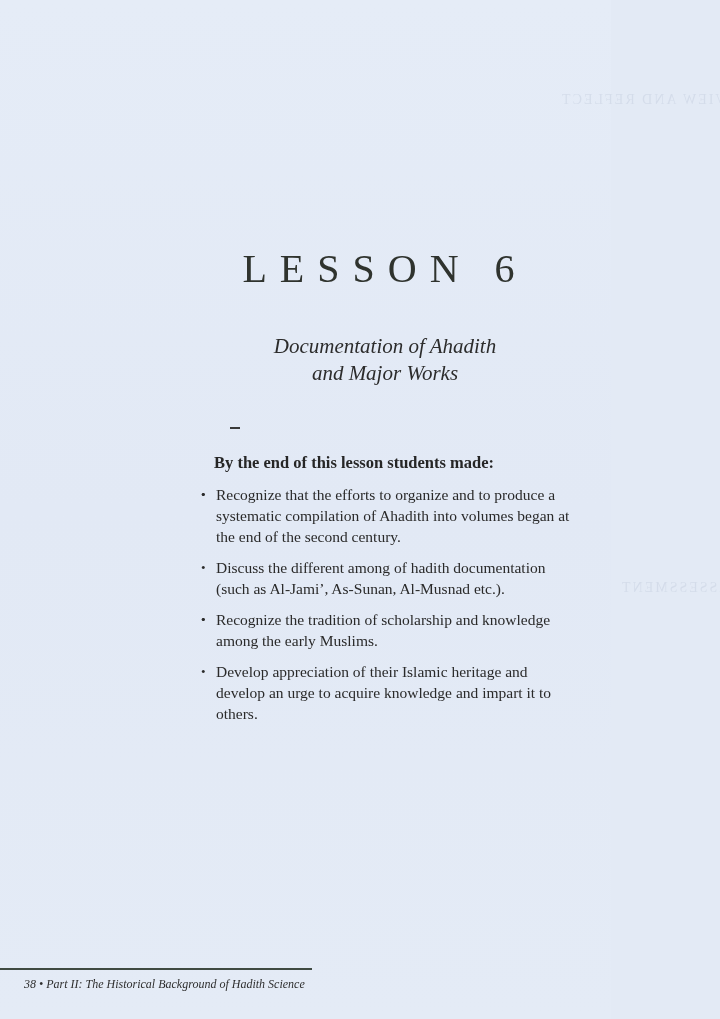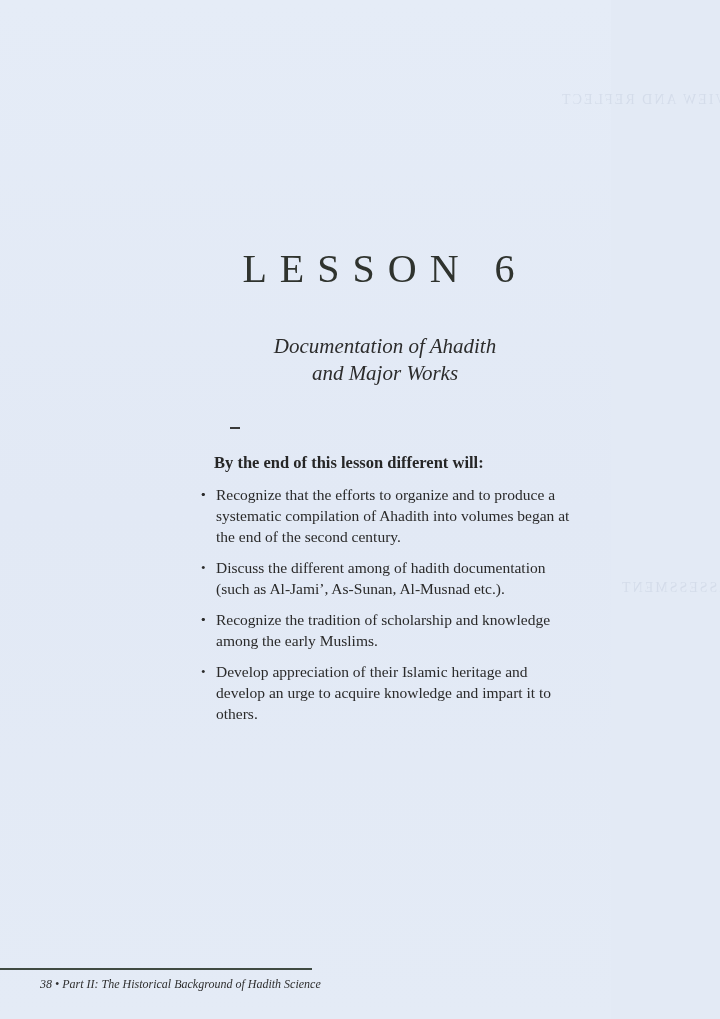--- a/index.html
+++ b/index.html
@@ -97,21 +97,21 @@
       position: absolute;
       top: 968px;
       left: 0;
       width: 312px;
       height: 2px;
       background: #3f4a42;
     }
     .footer-text {
       position: absolute;
       top: 977px;
-      left: 40px;
+      left: 24px;
       font-size: 12px;
       font-style: italic;
       color: #2e2e2e;
       white-space: nowrap;
     }
   </style>
 </head>
 <body>
 
 <div class="page">
@@ -122,21 +122,21 @@
   <h1 class="lesson-title">LESSON 6</h1>
 
   <div class="subtitle">
     <div>Documentation of Ahadith</div>
     <div>and Major Works</div>
   </div>
 
   <div class="dash-mark"></div>
 
   <div class="objectives">
-    <p class="objectives-heading">By the end of this lesson different will:</p>
+    <p class="objectives-heading">By the end of this lesson students made:</p>
     <ul class="obj-list">
       <li class="obj-item">
         <span class="bullet">•</span>
       </li>
       <li class="obj-item">
         <span class="bullet">•</span>
         <span>Recognize that the efforts to organize and to produce a systematic compilation of Ahadith into volumes began at the end of the second century.</span>
       </li>
       <li class="obj-item">
         <span class="bullet">•</span>

